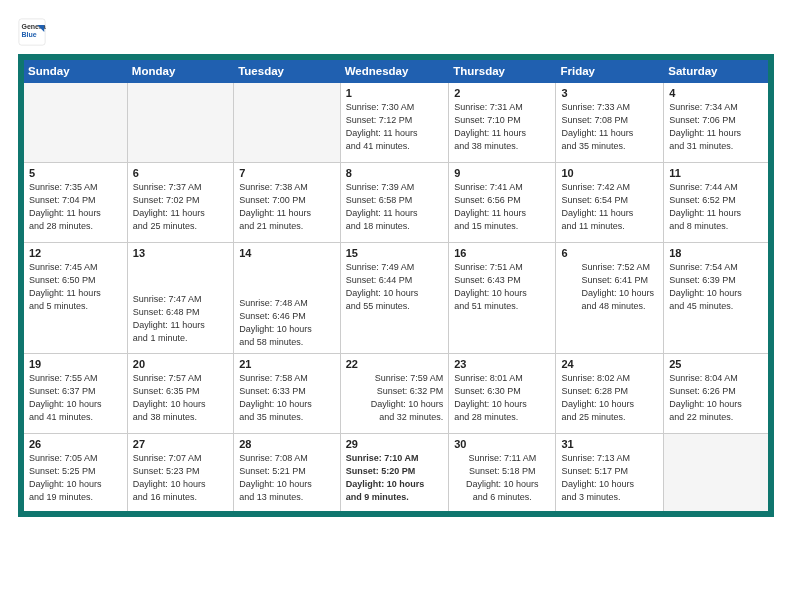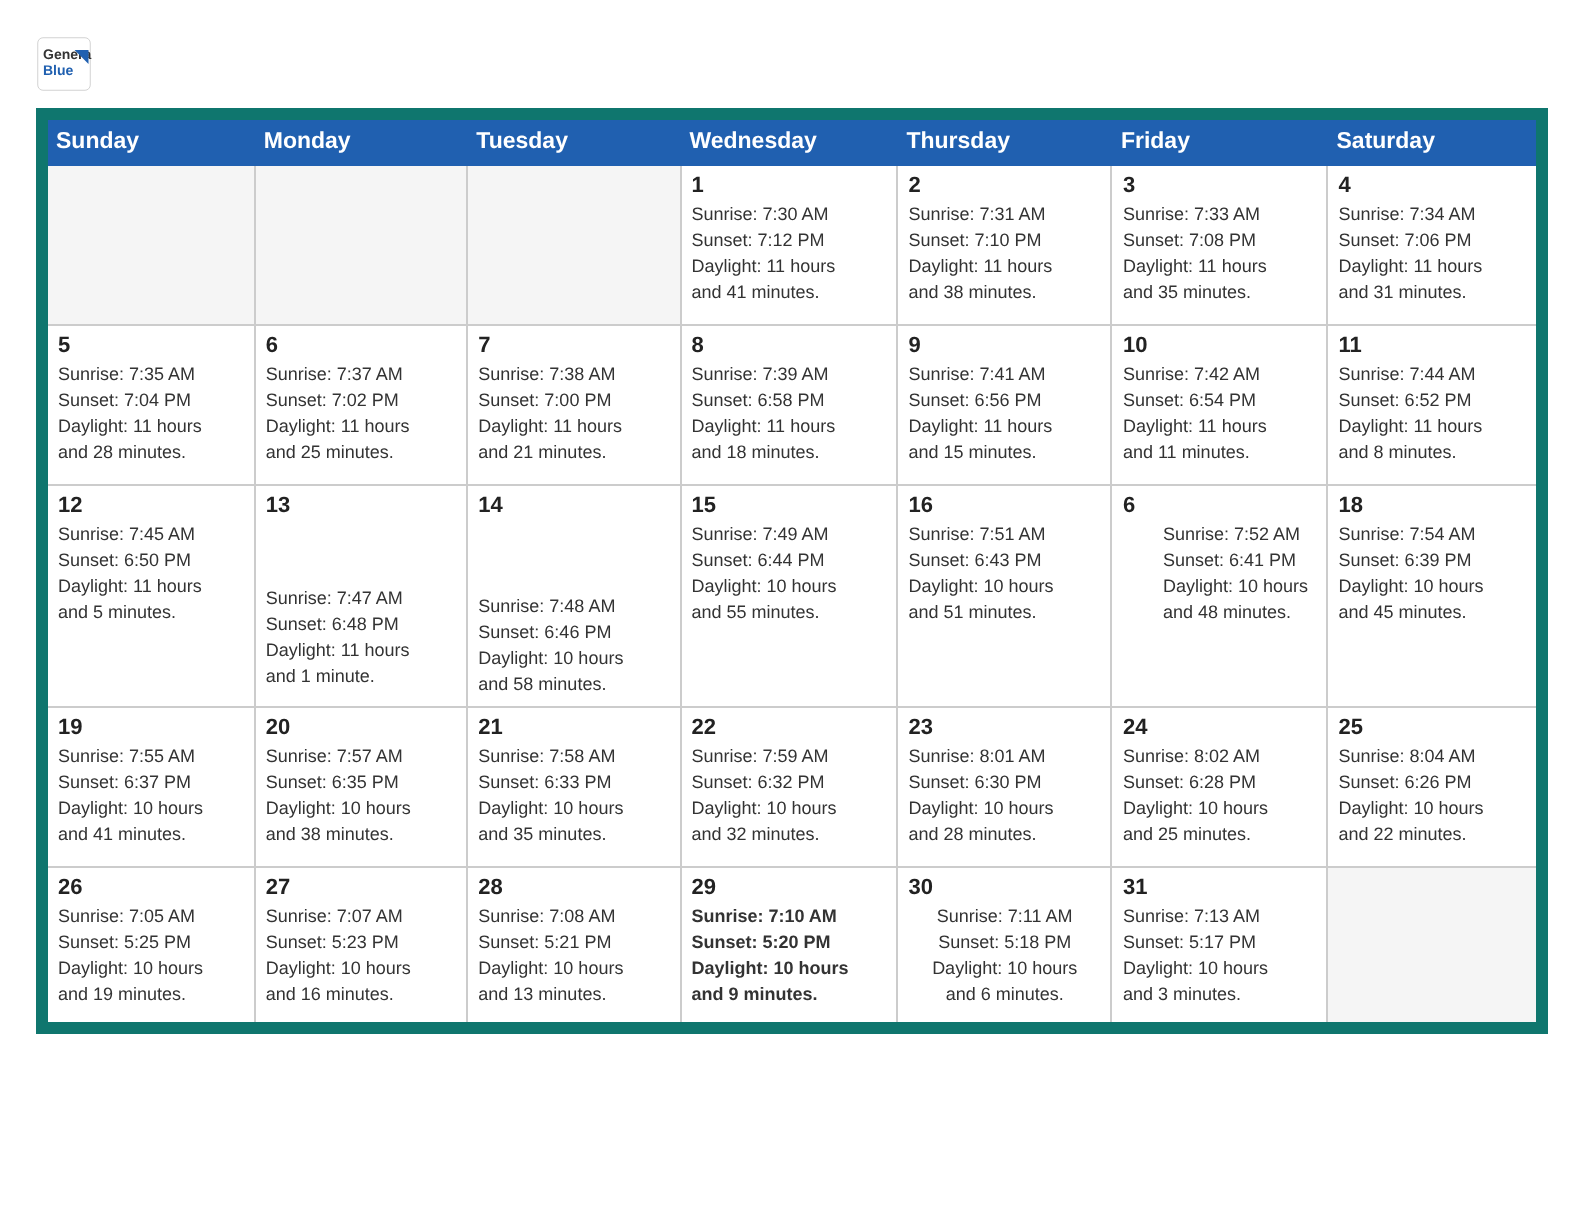--- a/index.html
+++ b/index.html
@@ -272,21 +272,21 @@
           </td>
           <td>
             <div class="day-num">21</div>
             <div class="day-info" style="white-space: pre-line;">Sunrise: 7:58 AM
 Sunset: 6:33 PM
 Daylight: 10 hours
 and 35 minutes.</div>
           </td>
           <td>
             <div class="day-num">22</div>
-            <div class="day-info" style="white-space: pre-line;">Sunrise: 7:59 AM
+            <div class="day-info" style="white-space: pre-line; text-align: right;">Sunrise: 7:59 AM
 Sunset: 6:32 PM
 Daylight: 10 hours
 and 32 minutes.</div>
           </td>
           <td>
             <div class="day-num">23</div>
             <div class="day-info" style="white-space: pre-line;">Sunrise: 8:01 AM
 Sunset: 6:30 PM
 Daylight: 10 hours
 and 28 minutes.</div>

